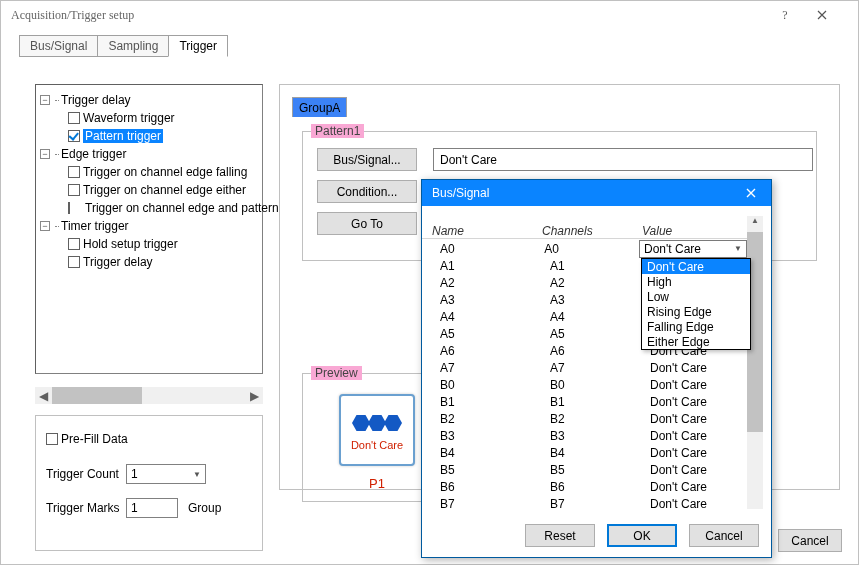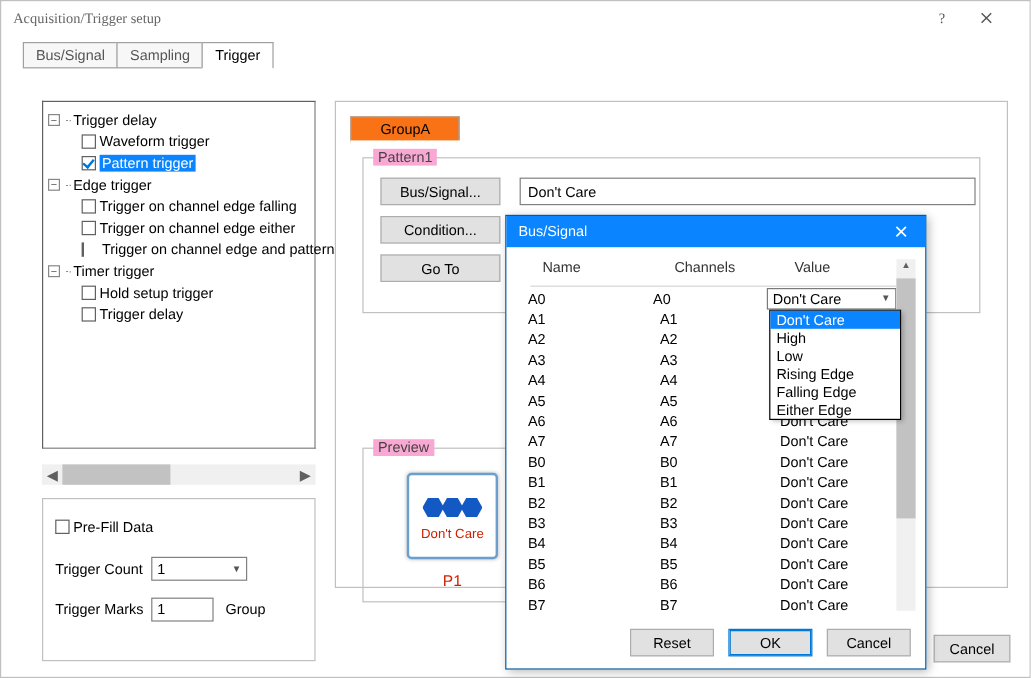--- a/index.html
+++ b/index.html
@@ -32,21 +32,21 @@
   .prefill { display:flex; align-items:center; margin-bottom:18px; }
   .row-flex { display:flex; align-items:center; margin-bottom:14px; }
   .row-flex .lab { width:80px; }
   .select-box,.text-box { border:1px solid #808080; height:20px; box-sizing:border-box; padding:0 4px; display:flex; align-items:center; background:#fff; }
   .select-box { width:80px; justify-content:space-between; }
   .select-box .chev { font-size:8px; color:#555; }
   .text-box { width:52px; }
 
   .right-panel { position:absolute; left:278px; top:55px; right:18px; bottom:74px; border:1px solid #c0c0c0; box-sizing:border-box; }
   .group-tabs { position:absolute; top:12px; left:12px; display:flex; }
-  .group-tab { border:1px solid #a0a0a0; padding:3px 24px; background:#f97316; border-bottom:1px solid #fff; }
+  .group-tab { border:1px solid #a0a0a0; padding:3px 6px; background:#3b82f6; border-bottom:1px solid #fff; }
   .group-body { position:absolute; top:32px; left:12px; right:12px; bottom:12px; background:#fff; }
 
   .fieldset { position:absolute; border:1px solid #c0c0c0; box-sizing:border-box; }
   .fieldset-label { position:absolute; top:-8px; left:8px; background:#f9a8d4; padding:0 4px; color:#444; font-size:12px; }
   .pattern-fs { top:14px; left:10px; right:10px; height:130px; }
   .preview-fs { top:256px; left:10px; width:150px; height:129px; }
 
   .btn { border:1px solid #adadad; background:#e1e1e1; height:23px; display:inline-flex; align-items:center; justify-content:center; padding:0 10px; box-sizing:border-box; }
   .btn.default-btn { border:1px solid #0078d7; box-shadow:inset 0 0 0 1px #0078d7; }
   .pattern-fs .btn { width:100px; }
@@ -58,21 +58,21 @@
   .preview-icon .txt { width:100%; text-align:center; color:#d02000; font-size:11px; margin-top:6px;}
   .p1-label { text-align:center; color:#d02000; font-size:13px; margin-top:10px; }
 
   .main-ok-row { position:absolute; right:16px; bottom:12px; display:flex; gap:10px; }
   .main-ok-row .btn { width:64px; }
 
   .dialog { position:absolute; left:420px; top:150px; width:351px; height:379px; background:#fff; border:1px solid #005a9e; box-shadow:2px 2px 8px rgba(0,0,0,.3); box-sizing:border-box; }
   .dlg-title { height:26px; background:#0a84ff; color:#fff; display:flex; align-items:center; padding-left:10px; position:relative; }
   .dlg-close { position:absolute; right:0; top:0; width:40px; height:26px; display:flex; align-items:center; justify-content:center; color:#fff; }
   .dlg-body { position:absolute; top:26px; left:0; right:0; bottom:0; }
-  .grid-head { display:flex; border-bottom:1px solid #d6d6d6; height:22px; align-items:flex-start; padding-left:10px; color:#333; position:absolute; top:10px; left:20px; right:24px;}
+  .grid-head { display:flex; border-bottom:1px solid #d6d6d6; height:22px; align-items:flex-end; padding-left:10px; color:#333; position:absolute; top:10px; left:0; right:24px;font-style:italic;}
   .grid-head .col1 { width:110px; } .grid-head .col2 { width:100px; } .grid-head .col3 { flex:1; }
   .grid-rows { position:absolute; top:34px; left:8px; right:24px; bottom:46px; overflow:hidden; }
   .grow { display:flex; align-items:center; height:17px; padding-left:10px; }
   .grow .c1 { width:110px; } .grow .c2 { width:100px; } .grow .c3 { flex:1; }
   .value-combo { border:1px solid #7a7a7a; height:18px; box-sizing:border-box; display:flex; align-items:center; justify-content:space-between; padding:0 4px; width:108px; font-size:12px;}
   .value-combo .chev { font-size:8px; color:#555; }
 
   .dropdown { position:absolute; border:1px solid #000; background:#fff; width:110px; box-sizing:border-box; box-shadow:2px 2px 4px rgba(0,0,0,.25); z-index:3;}
   .dropdown .opt { height:15px; padding:0 5px; font-size:12px; display:flex; align-items:center;}
   .dropdown .opt.sel { background:#0a84ff; color:#fff;}

